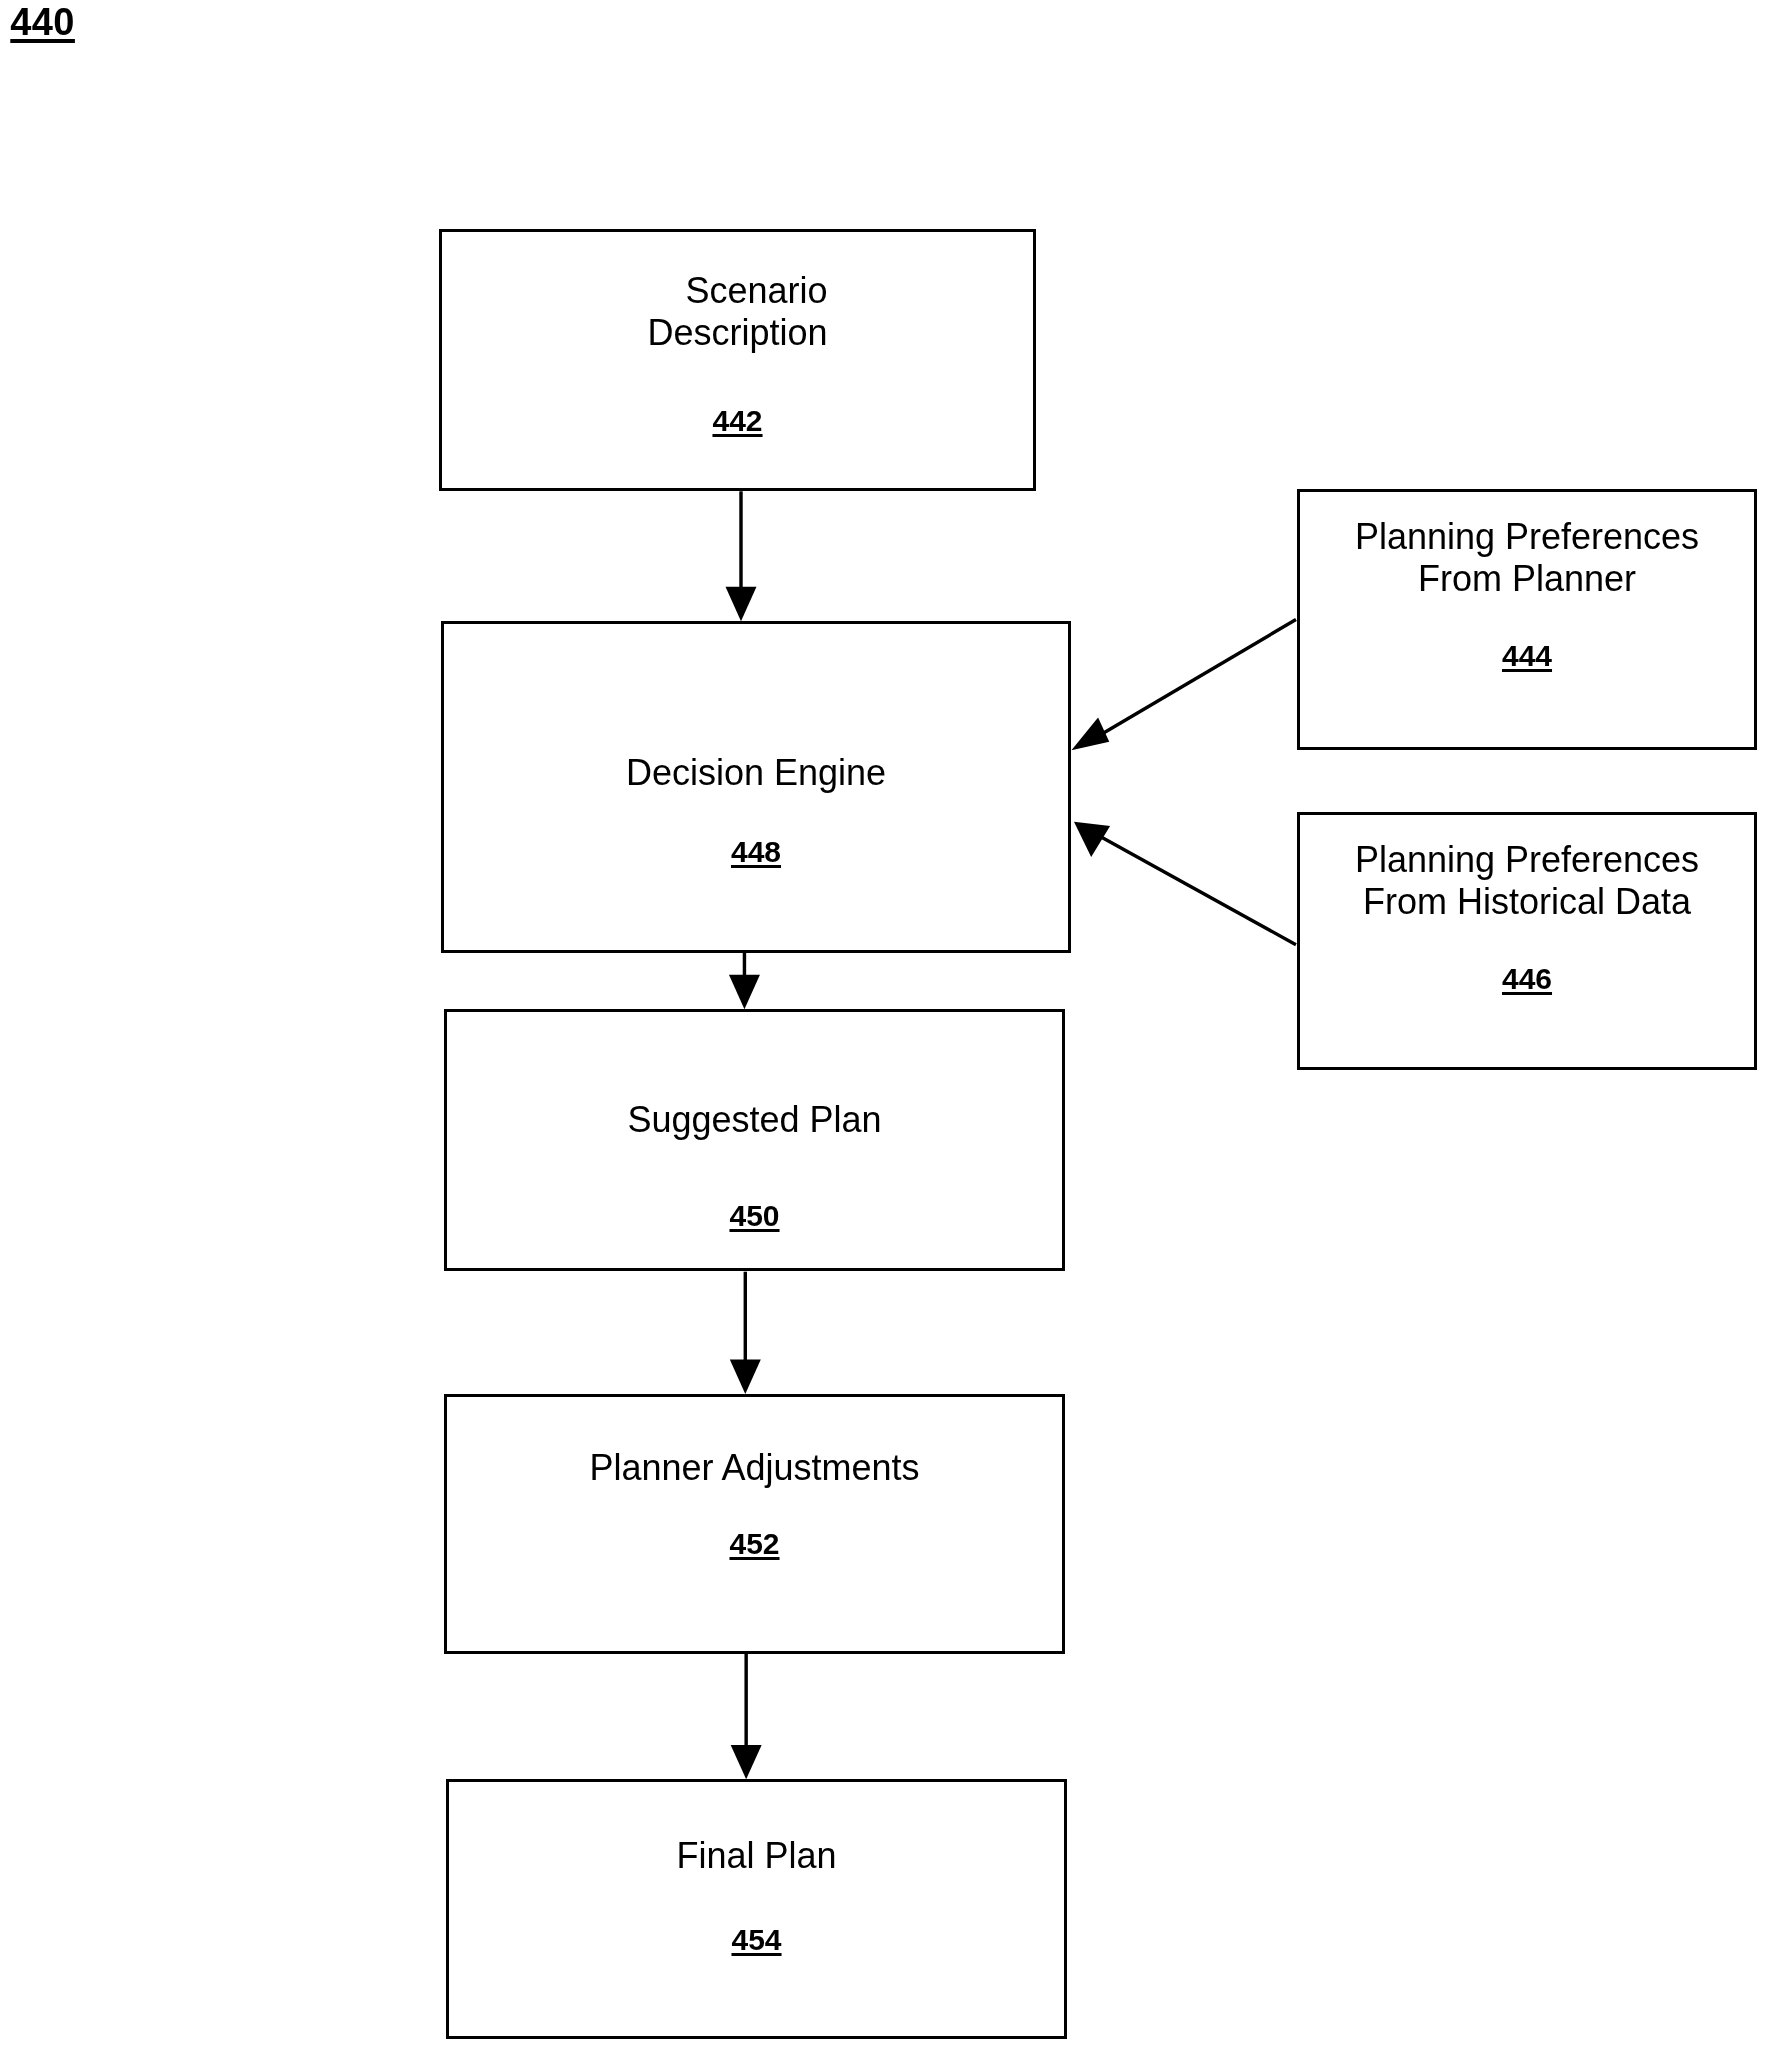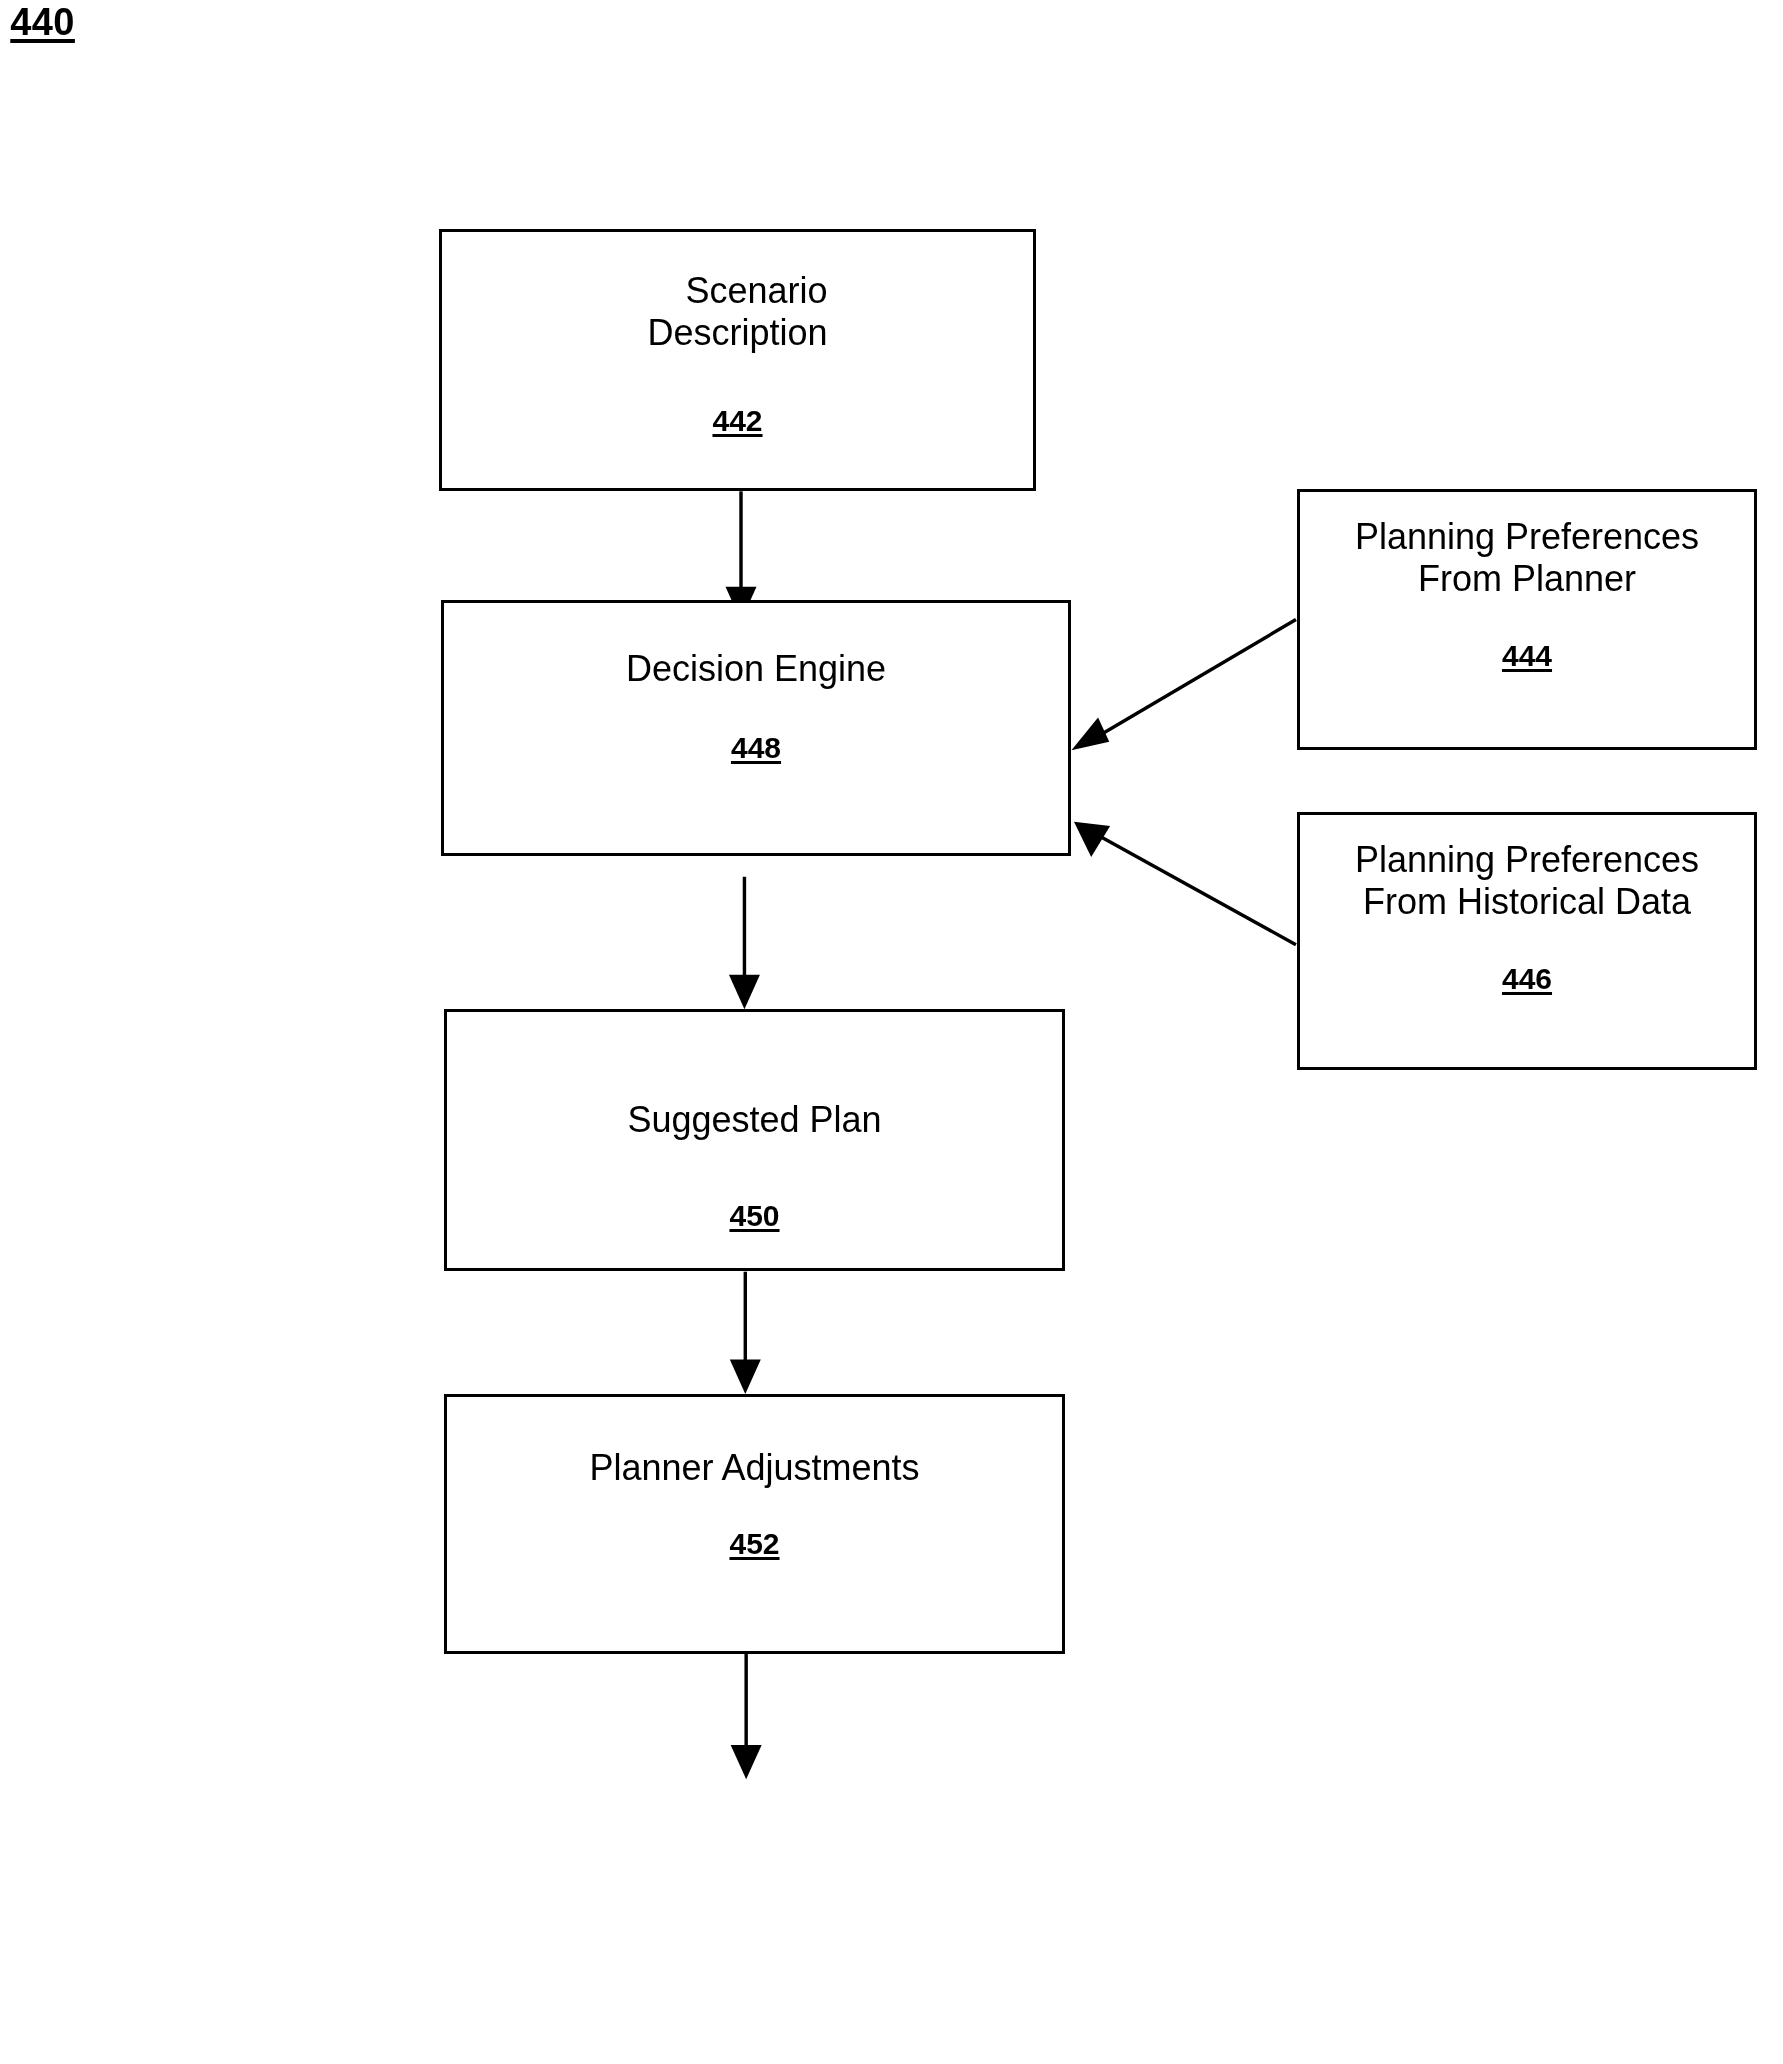--- a/index.html
+++ b/index.html
@@ -59,21 +59,21 @@
     line-height: 1;
   }
   
   #node-scenario-description {
     left: 439px; top: 229px; width: 597px; height: 262px;
   }
   #node-scenario-description .node-label { margin-top: 38px; text-align: right; }
   #node-scenario-description .node-ref { margin-top: 52px; }
 
   #node-decision-engine {
-    left: 441px; top: 600px; width: 630px; height: 256px;
+    left: 441px; top: 621px; width: 630px; height: 332px; justify-content: center;
   }
   #node-decision-engine .node-label { margin-top: 45px; }
   #node-decision-engine .node-ref { margin-top: 43px; }
 
   #node-planning-preferences-planner {
     left: 1297px; top: 489px; width: 460px; height: 261px;
   }
   #node-planning-preferences-planner .node-label { margin-top: 24px; }
   #node-planning-preferences-planner .node-ref { margin-top: 41px; }
 
@@ -185,15 +185,19 @@
   <div class="node" id="node-suggested-plan">
     <div class="node-label">Suggested Plan</div>
     <div class="node-ref">450</div>
   </div>
 
   <div class="node" id="node-planner-adjustments">
     <div class="node-label">Planner Adjustments</div>
     <div class="node-ref">452</div>
   </div>
 
+  <div class="node" id="node-final-plan">
+    <div class="node-label">Final Plan</div>
+    <div class="node-ref">454</div>
+  </div>
 
 </div>
 
 
 </body></html>

